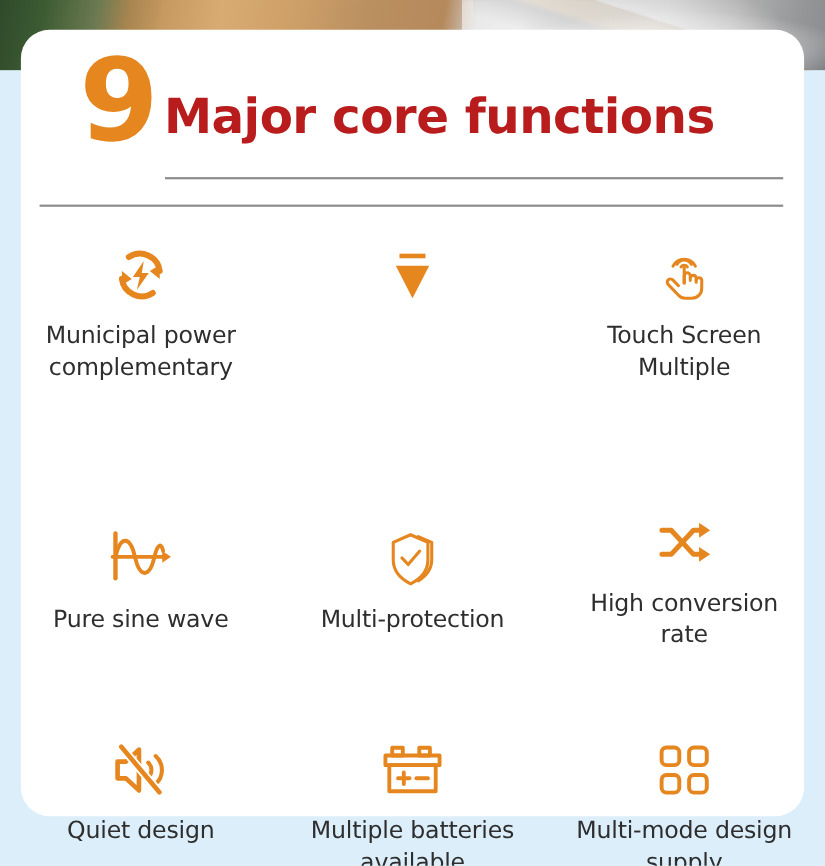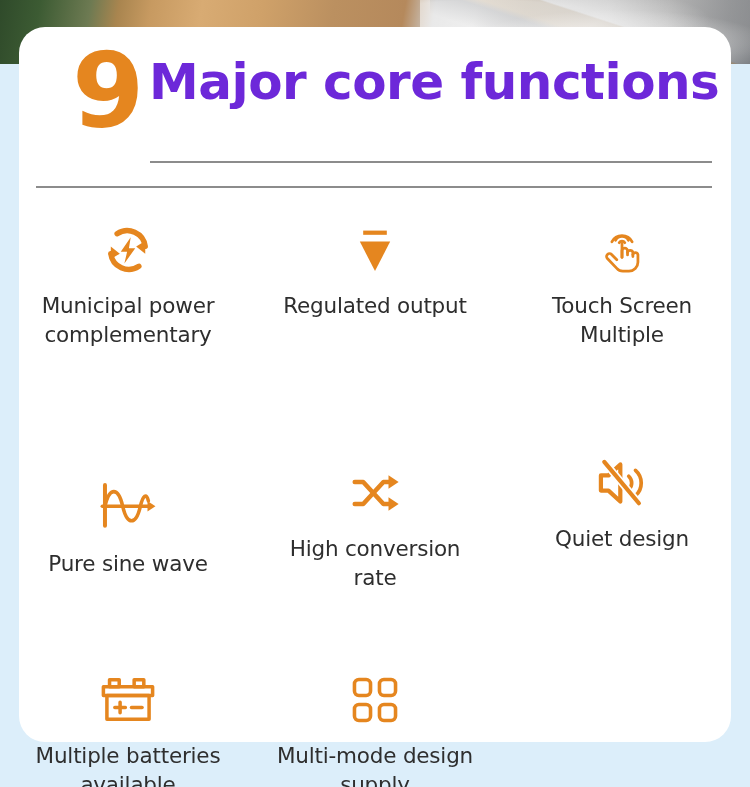--- a/index.html
+++ b/index.html
@@ -88,26 +88,26 @@
     font-family: "DejaVu Sans", sans-serif;
     font-weight: 700;
     font-size: 104px;
     line-height: 104px;
     color: #e5861f;
     letter-spacing: -2px;
   }
   #headline {
     position: absolute;
     left: 130px;
-    top: 27px;
+    top: 52px;
     font-family: "DejaVu Sans", sans-serif;
     font-weight: 700;
-    font-size: 50px;
+    font-size: 44px;
     line-height: 56px;
-    color: #6d28d9;
+    color: #b91c1c;
     letter-spacing: -0.5px;
     white-space: nowrap;
   }
   .rule {
     position: absolute;
     height: 2px;
     background: #8c8c8c;
   }
   #rule-top {
     left: 131px;
@@ -197,21 +197,20 @@
         <span class="cell-label">Municipal power complementary</span>
       </div>
 
       <div class="cell r1">
         <span class="icon-wrap">
           <svg width="54" height="58" viewBox="0 0 64 64" aria-hidden="true">
             <rect x="18" y="9" width="28" height="5" fill="#e5861f"></rect>
             <path d="M14 22 L50 22 L32 57 Z" fill="#e5861f"></path>
           </svg>
         </span>
-        <span class="cell-label">Regulated output</span>
       </div>
 
       <div class="cell r1">
         <span class="icon-wrap">
           <svg width="52" height="58" viewBox="0 0 64 64" aria-hidden="true">
             <g fill="none" stroke="#e5861f" stroke-width="3.4" stroke-linecap="round" stroke-linejoin="round">
               <path d="M24 20 a9 9 0 0 1 16 0"></path>
               <path d="M19.5 22 a14 14 0 0 1 25 0"></path>
               <path d="M28.5 23 a4.2 4.2 0 0 1 7 0"></path>
               <path d="M32 24 L32 41"></path>
@@ -229,20 +228,32 @@
           <svg width="62" height="56" viewBox="0 0 70 60" aria-hidden="true">
             <path d="M9 4 L9 50" stroke="#e5861f" stroke-width="4.5" stroke-linecap="round" fill="none"></path>
             <path d="M6 28 L60 28" stroke="#e5861f" stroke-width="4" stroke-linecap="round" fill="none"></path>
             <path d="M57 22 L66 28 L57 34 Z" fill="#e5861f"></path>
             <path d="M9 28 C14 6, 24 6, 29 28 C34 50, 44 50, 49 28 C52 15, 56 13, 58 22" stroke="#e5861f" stroke-width="4" fill="none" stroke-linecap="round"></path>
           </svg>
         </span>
         <span class="cell-label">Pure sine wave</span>
       </div>
 
+      <div class="cell r2">
+        <span class="icon-wrap">
+          <svg width="56" height="56" viewBox="0 0 64 64" aria-hidden="true">
+            <g fill="none" stroke="#e5861f" stroke-width="3.2" stroke-linecap="round" stroke-linejoin="round">
+              <path d="M38 9 L52 15 L52 33 c0 10 -6 17 -14 22"></path>
+              <path d="M30 7 L12 15 L12 33 c0 13 10 21 18 25 c8 -4 18 -12 18 -25 L48 15 Z"></path>
+              <path d="M21 31 L27.5 38 L39.5 24"></path>
+            </g>
+          </svg>
+        </span>
+        <span class="cell-label">Multi-protection</span>
+      </div>
 
       <div class="cell r2">
         <span class="icon-wrap">
           <svg width="54" height="50" viewBox="0 0 64 58" aria-hidden="true">
             <g fill="none" stroke="#e5861f" stroke-width="5.4" stroke-linecap="round" stroke-linejoin="round">
               <path d="M8 16 L18 16 L42 42 L50 42"></path>
               <path d="M8 42 L18 42 L42 16 L50 16"></path>
             </g>
             <path d="M48 8 L60 16 L48 24 Z" fill="#e5861f"></path>
             <path d="M48 34 L60 42 L48 50 Z" fill="#e5861f"></path>

